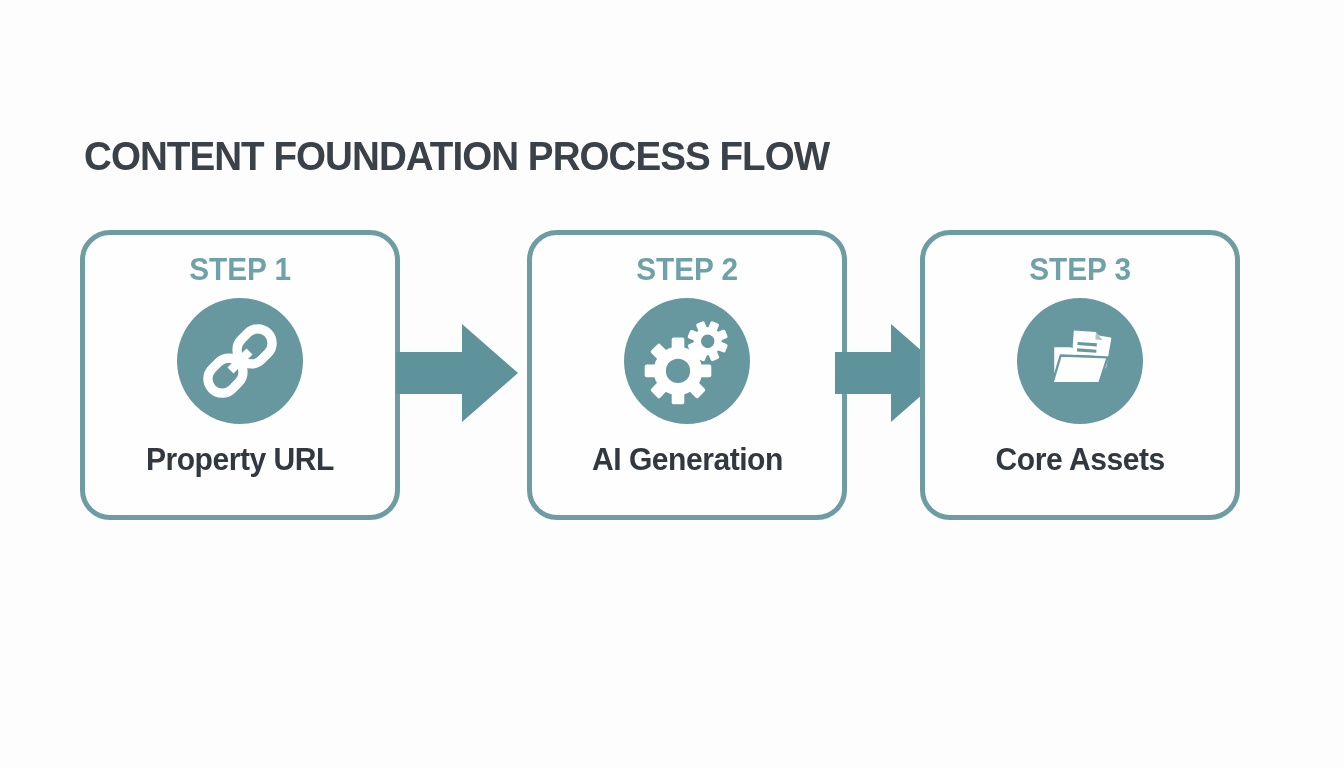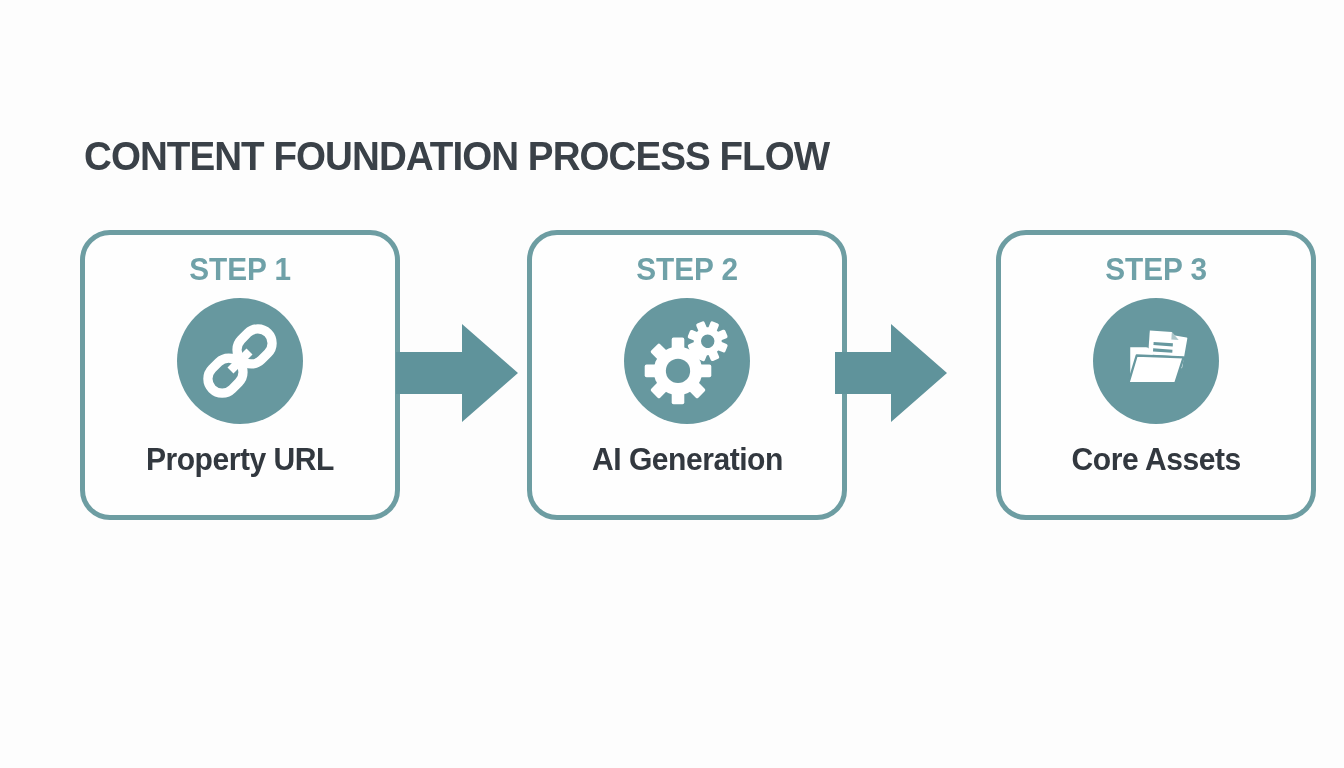--- a/index.html
+++ b/index.html
@@ -32,21 +32,21 @@
     box-sizing:border-box;
     background:#fefefe;
     border:5px solid #6d9da2;
     border-radius:30px;
     display:flex;
     flex-direction:column;
     align-items:center;
   }
   .step-box.pos-1{left:80px;}
   .step-box.pos-2{left:527px;}
-  .step-box.pos-3{left:996px;text-align:center;}
+  .step-box.pos-3{left:920px;text-align:center;}
 
   .step-heading{
     margin-top:18px;
     font-size:31px;
     font-weight:700;
     letter-spacing:0px;
     color:#6fa1a8;
     transform:scaleX(0.96);
     line-height:1.1;
   }

